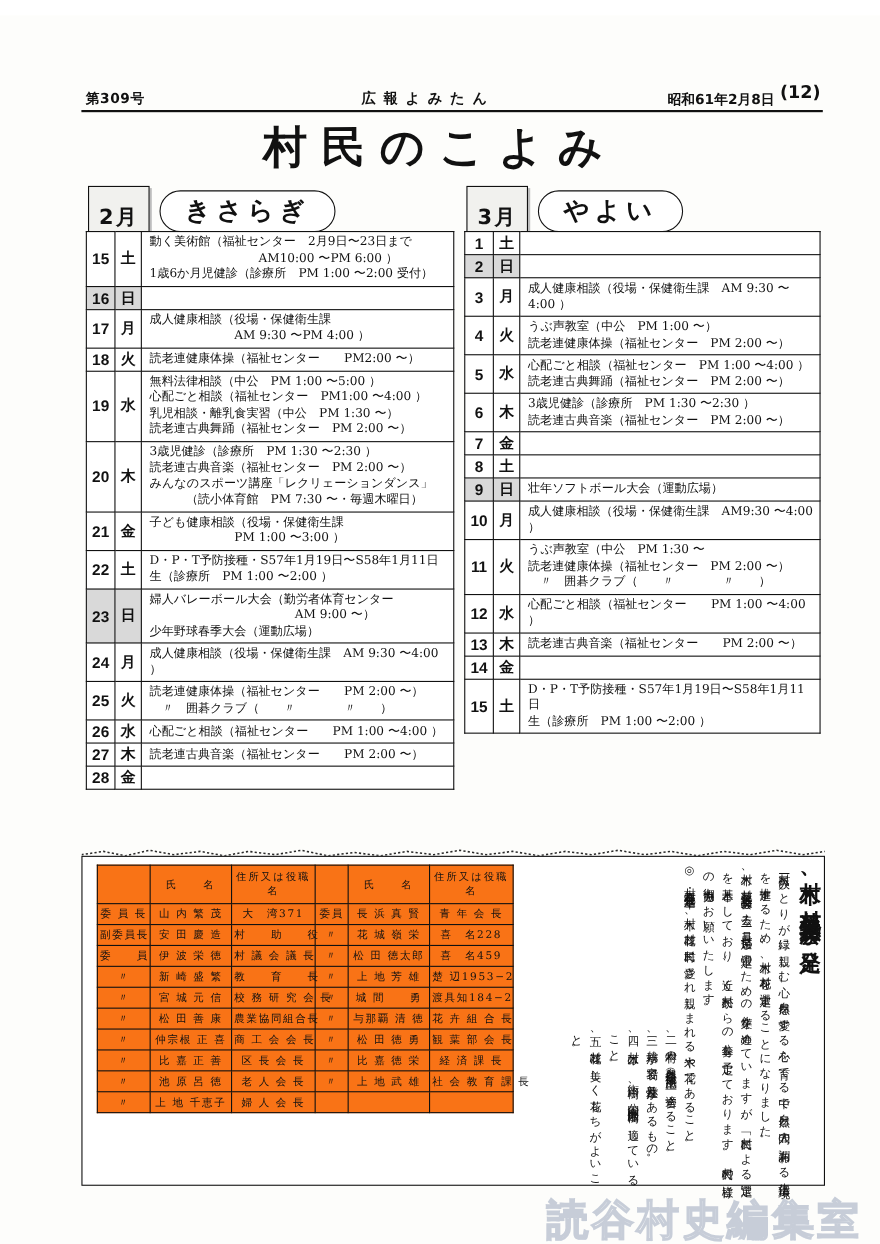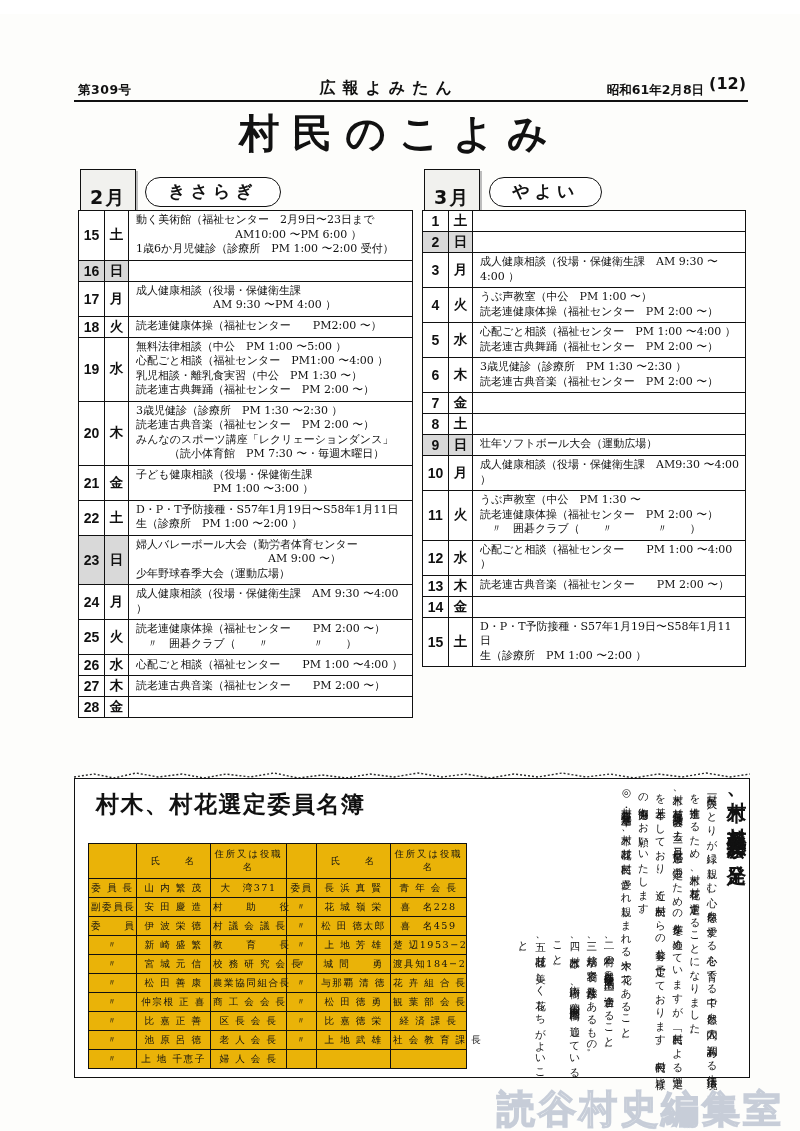--- a/index.html
+++ b/index.html
@@ -22,21 +22,21 @@
   }
 
   
   .masthead {
     position: absolute;
     left: 78px; top: 55px; width: 668px; height: 30px;
     display: flex; align-items: flex-end; justify-content: space-between;
   }
   .mast-issue { font-size: 12.5px; font-weight: bold; letter-spacing: .5px; }
   .mast-title {
-    font-size: 16px; font-weight: bold; letter-spacing: 7px;
+    font-size: 13px; font-weight: bold; letter-spacing: 7px;
     flex: 1; text-align: center; padding-left: 40px;
   }
   .mast-date { font-size: 12.5px; font-weight: bold; white-space: nowrap; }
   .mast-pageno { font-size: 16px; vertical-align: super; margin-left: 5px; }
   .mast-rule {
     position: absolute; left: 74px; top: 86px; width: 674px;
     height: 2.2px; background: #111;
   }
 
   
@@ -53,21 +53,21 @@
   .month-head.mar { left: 424px; top: 155px; }
   .month-box {
     border: 1.6px solid #111; padding: 15px 9px 2px 9px;
     font-size: 19px; font-weight: bold; letter-spacing: 2px;
     background: #f1f1ee;
     box-shadow: 2px 2px 0 #bdbdbd;
   }
   .month-kana {
     border: 1.8px solid #111; border-radius: 22px;
     padding: 2px 22px 3px 22px;
-    font-size: 17px; font-weight: bold; letter-spacing: 5px;
+    font-size: 23px; font-weight: bold; letter-spacing: 5px;
     background: #fff;
   }
 
   
   .cal {
     position: absolute;
     border-collapse: collapse;
     border: 1.6px solid #111;
     background: #fff;
     table-layout: fixed;
@@ -106,22 +106,22 @@
     background: #fff;
   }
 
   
   .roster-title {
     position: absolute; left: 96px; top: 775px;
     font-family: "DejaVu Serif", "Liberation Serif", serif;
     font-size: 23px; font-weight: bold; letter-spacing: 1.5px;
   }
   .roster {
-    position: absolute; left: 88px; top: 829px; width: 370px;
-    border-collapse: collapse; background: #eab308;
+    position: absolute; left: 88px; top: 772px; width: 370px;
+    border-collapse: collapse; background: #f97316;
     border: 1.3px solid #111;
     table-layout: fixed;
   }
   .roster td, .roster th { border: 0.9px solid #111; }
   .roster th {
     font-size: 9.3px; font-weight: normal; padding: 4px 2px;
     letter-spacing: 2px; text-align: center;
     font-family: "DejaVu Serif", "Liberation Serif", serif;
   }
   .roster td {

